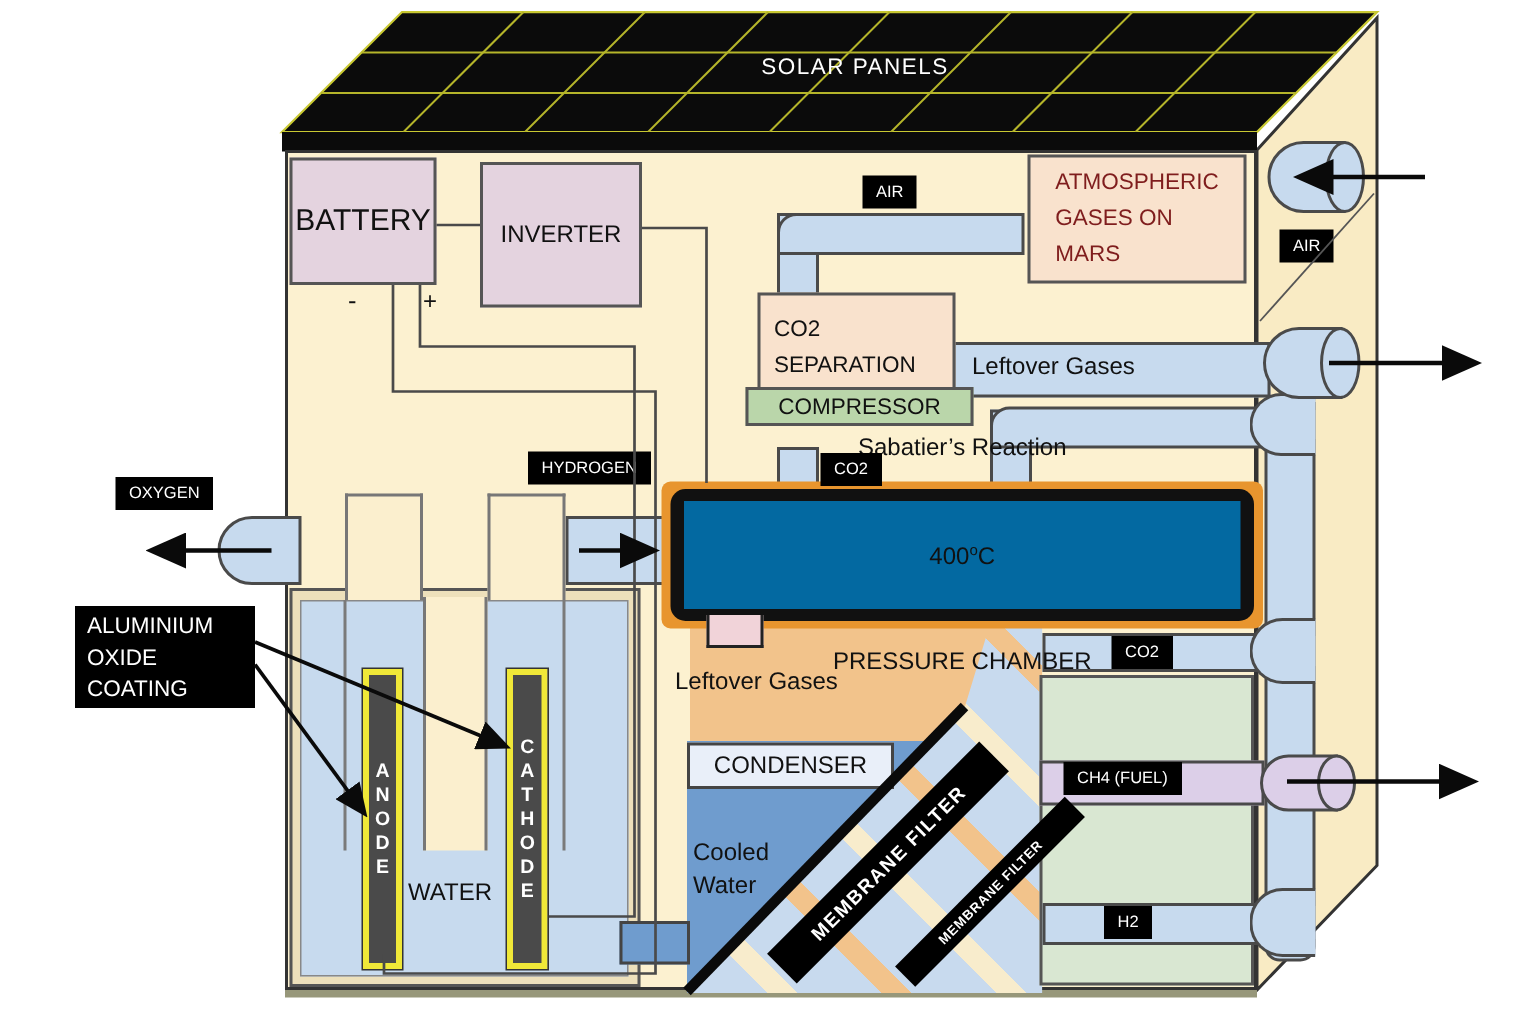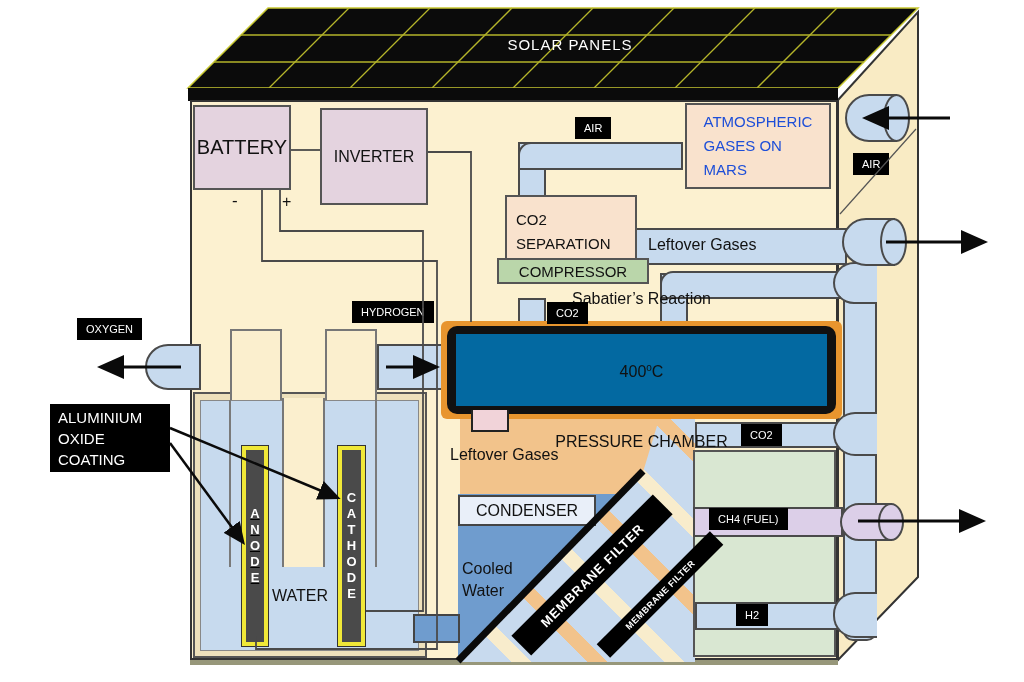--- a/index.html
+++ b/index.html
@@ -88,21 +88,21 @@
   <div class="abs boxc box-power" style="left:193px;top:105px;width:98px;height:85px;z-index:3;">
     <span class="dtext" style="font-size:20px;">BATTERY</span>
   </div>
   <div class="abs boxc box-power" style="left:320px;top:108px;width:108px;height:97px;z-index:3;">
     <span class="dtext" style="font-size:16px;">INVERTER</span>
   </div>
   <div class="abs dtext" style="left:232px;top:191px;font-size:17px;z-index:5;">-</div>
   <div class="abs dtext" style="left:282px;top:193px;font-size:16px;z-index:5;">+</div>
 
   <div class="abs boxc box-peach" style="left:685px;top:103px;width:146px;height:86px;z-index:3;">
-    <div style="font-size:15px;line-height:24px;color:#1d4ed8;">
+    <div style="font-size:15px;line-height:24px;color:#7f1d1d;">
       <div>ATMOSPHERIC</div>
       <div>GASES ON</div>
       <div>MARS</div>
     </div>
   </div>
   <div class="abs boxc box-peach" style="left:505px;top:195px;width:132px;height:73px;z-index:3;justify-content:flex-start;padding-left:9px;">
     <div style="font-size:15px;line-height:24px;color:#111;">
       <div>CO2</div>
       <div>SEPARATION</div>
     </div>
@@ -113,21 +113,21 @@
 
   <div class="abs" style="left:441px;top:321px;width:401px;height:98px;background:#E8952E;border-radius:6px;z-index:3;"></div>
   <div class="abs" style="left:447px;top:326px;width:389px;height:88px;background:#111;border-radius:10px;z-index:3;"></div>
   <div class="abs" style="left:456px;top:334px;width:371px;height:72px;background:#0369a1;z-index:3;display:flex;flex-direction:column;align-items:center;justify-content:center;gap:48px;">
     <div class="dtext" style="font-size:16px;line-height:21px;">Sabatier’s Reaction</div>
     <div class="dtext" style="font-size:16px;line-height:21px;"><span>400</span><sup style="font-size:10px;">o</sup><span>C</span></div>
     <div class="dtext" style="font-size:16px;line-height:21px;">PRESSURE CHAMBER</div>
   </div>
   <div class="abs" style="left:471px;top:410px;width:38px;height:22px;background:#F1D3D9;border:2px solid #222;border-top:none;z-index:4;"></div>
 
-  <div class="abs electrode" style="left:242px;top:446px;width:26px;height:200px;z-index:4;text-decoration:underline;">
+  <div class="abs electrode" style="left:242px;top:446px;width:26px;height:200px;z-index:4;">
     <div class="eltext">ANODE</div>
   </div>
   <div class="abs electrode" style="left:338px;top:446px;width:27px;height:200px;z-index:4;">
     <div class="eltext">CATHODE</div>
   </div>
 
   <div class="abs boxc" style="left:458px;top:495px;width:138px;height:31px;background:#E9EFF9;border-color:#444;z-index:3;">
     <span class="dtext" style="font-size:16px;">CONDENSER</span>
   </div>
 

